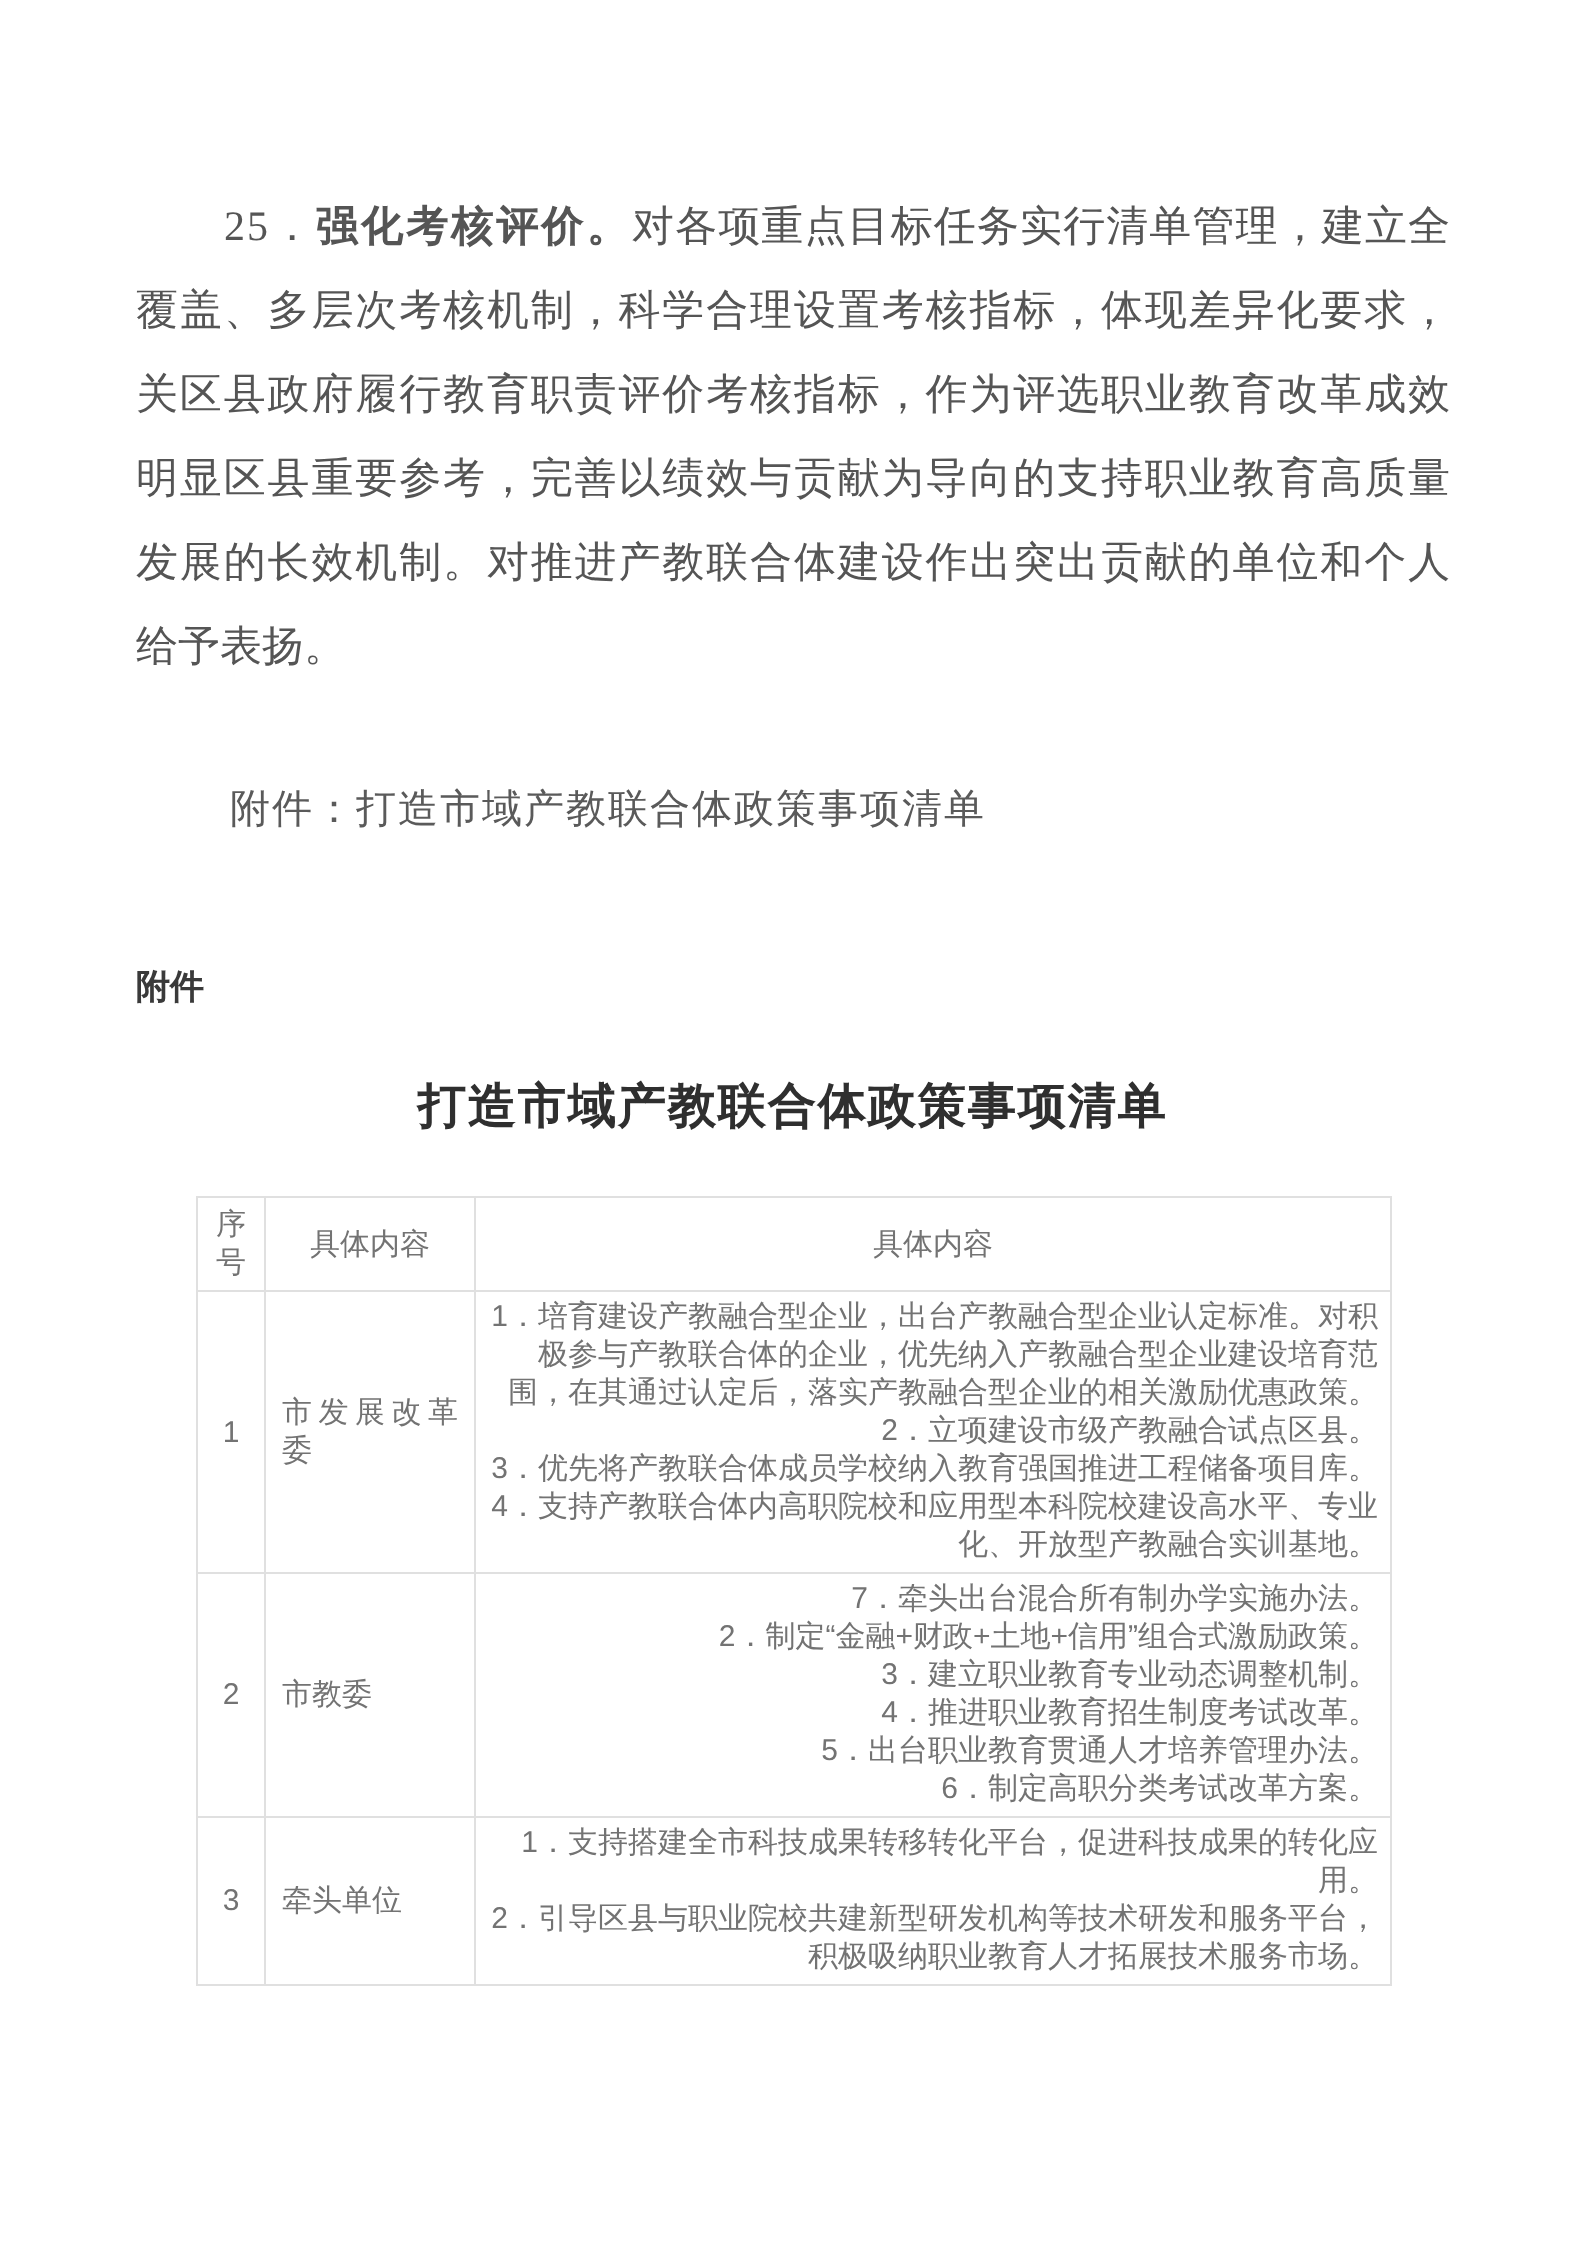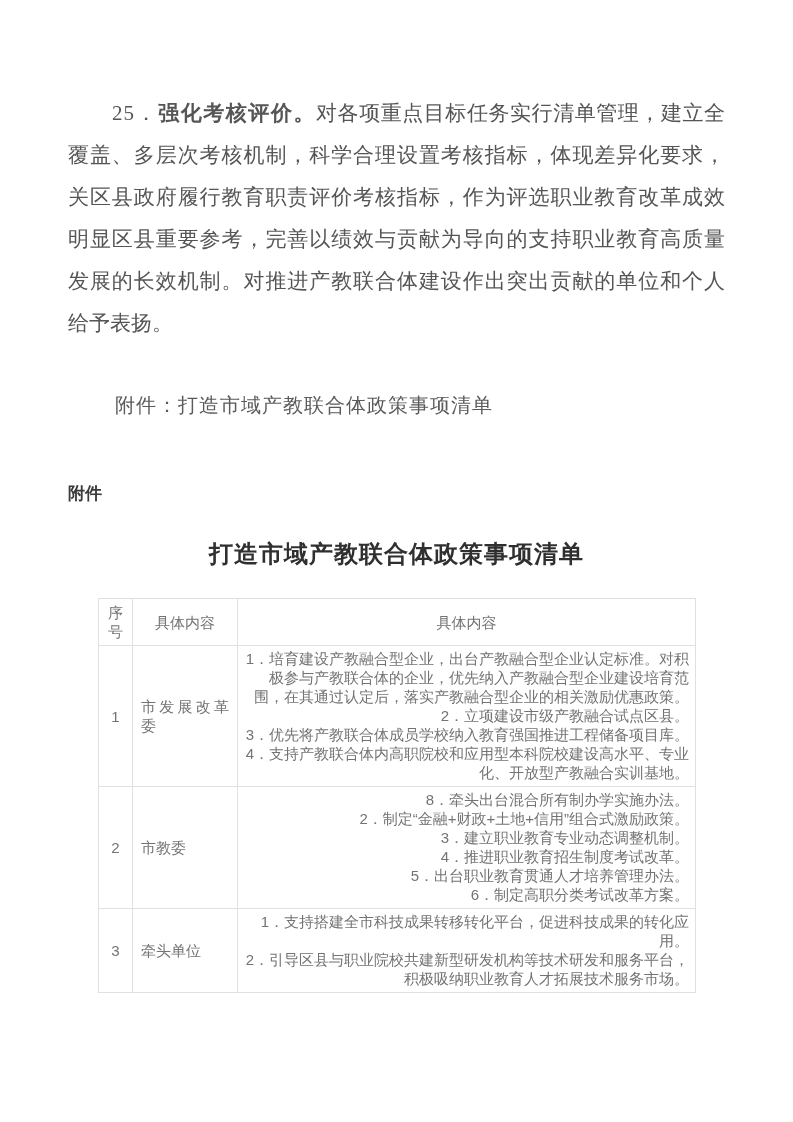--- a/index.html
+++ b/index.html
@@ -124,21 +124,21 @@
           <div class="item-line">1．培育建设产教融合型企业，出台产教融合型企业认定标准。对积极参与产教联合体的企业，优先纳入产教融合型企业建设培育范围，在其通过认定后，落实产教融合型企业的相关激励优惠政策。</div>
           <div class="item-line">2．立项建设市级产教融合试点区县。</div>
           <div class="item-line">3．优先将产教联合体成员学校纳入教育强国推进工程储备项目库。</div>
           <div class="item-line">4．支持产教联合体内高职院校和应用型本科院校建设高水平、专业化、开放型产教融合实训基地。</div>
         </td>
       </tr>
       <tr>
         <td class="no-cell">2</td>
         <td class="unit-cell">市教委</td>
         <td class="content-cell">
-          <div class="item-line">8．牵头出台混合所有制办学实施办法。</div>
+          <div class="item-line">7．牵头出台混合所有制办学实施办法。</div>
           <div class="item-line">2．制定“金融+财政+土地+信用”组合式激励政策。</div>
           <div class="item-line">3．建立职业教育专业动态调整机制。</div>
           <div class="item-line">4．推进职业教育招生制度考试改革。</div>
           <div class="item-line">5．出台职业教育贯通人才培养管理办法。</div>
           <div class="item-line">6．制定高职分类考试改革方案。</div>
         </td>
       </tr>
       <tr>
         <td class="no-cell">3</td>
         <td class="unit-cell">牵头单位</td>

